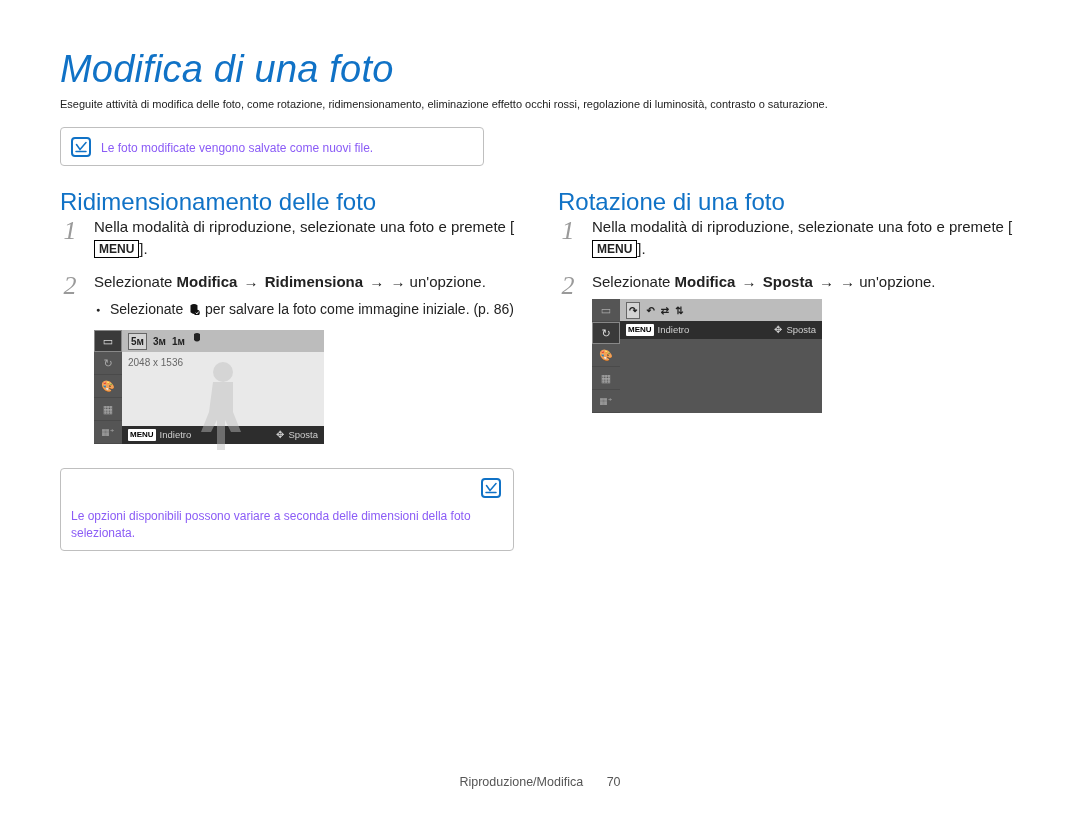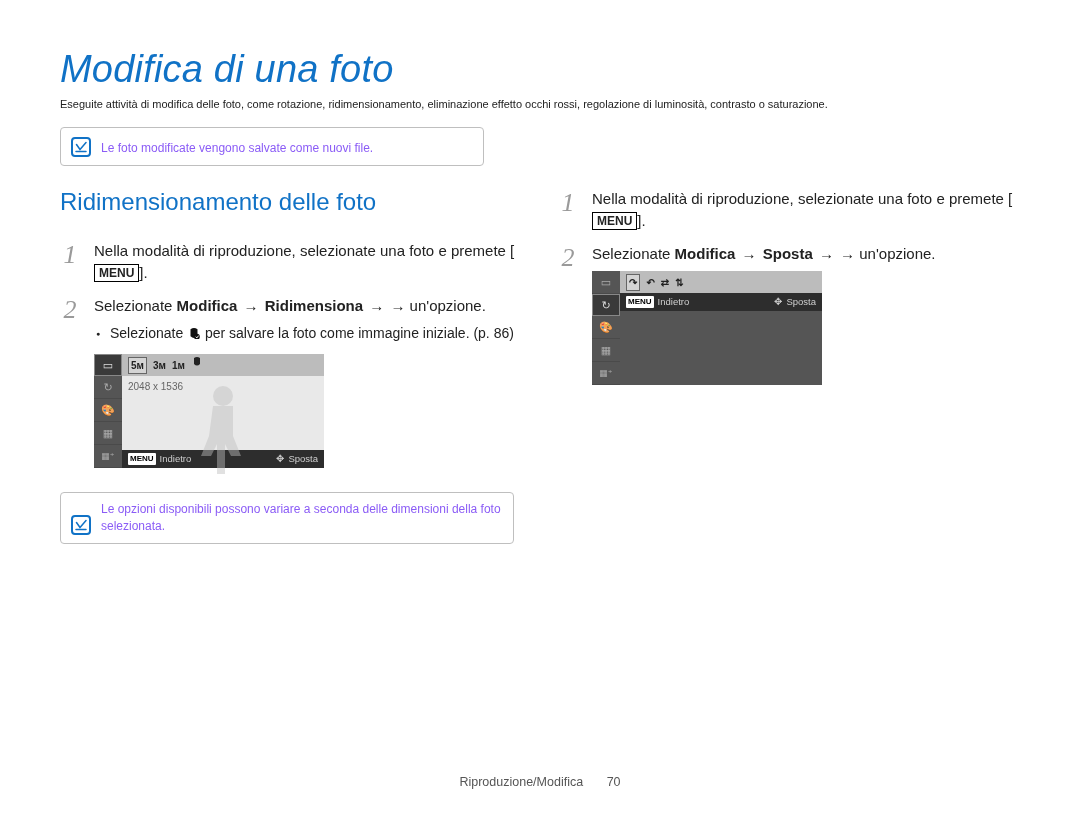--- a/index.html
+++ b/index.html
@@ -58,21 +58,21 @@
   .notebox .note-icon svg { width: 12px; height: 12px; }
   .columns {
     display: flex;
     gap: 36px;
   }
   .column { flex: 1; }
   h2.section {
     color: #1072c6;
     font-weight: 400;
     font-size: 24px;
-    margin: 0 0 24px 0;
+    margin: 0 0 0 0;
   }
   .step {
     display: flex;
     gap: 14px;
     margin: 0 0 10px 0;
   }
   .step .num {
     color: #9a9a9a;
     font-style: italic;
     font-family: Georgia, "Times New Roman", serif;
@@ -214,20 +214,21 @@
   }
   .cross-glyph {
     display: inline-block;
     font-size: 10px;
     line-height: 1;
     color: #cfcfcf;
   }
   .notebox.narrow {
     max-width: 430px;
     margin-top: 6px;
+    flex-direction: column;
   }
   .footer {
     position: absolute;
     bottom: 26px;
     width: 100%;
     left: 0;
     text-align: center;
     font-size: 12.5px;
     color: #555;
   }
@@ -337,20 +338,21 @@
           <svg viewBox="0 0 24 24" fill="none" stroke="#1072c6" stroke-width="3" stroke-linecap="round">
             <path d="M3 7 L10 17 L22 3"></path>
             <path d="M2 21 L22 21"></path>
           </svg>
         </span>
         <span>Le opzioni disponibili possono variare a seconda delle dimensioni della foto selezionata.</span>
       </div>
     </div>
 
     <div class="column">
+      <h2 class="section">Rotazione di una foto</h2>
 
       <div class="step">
         <div class="num">1</div>
         <div class="body">
           <span>Nella modalità di riproduzione, selezionate una foto e premete [</span><span class="menubtn">MENU</span><span>].</span>
         </div>
       </div>
 
       <div class="step">
         <div class="num">2</div>

